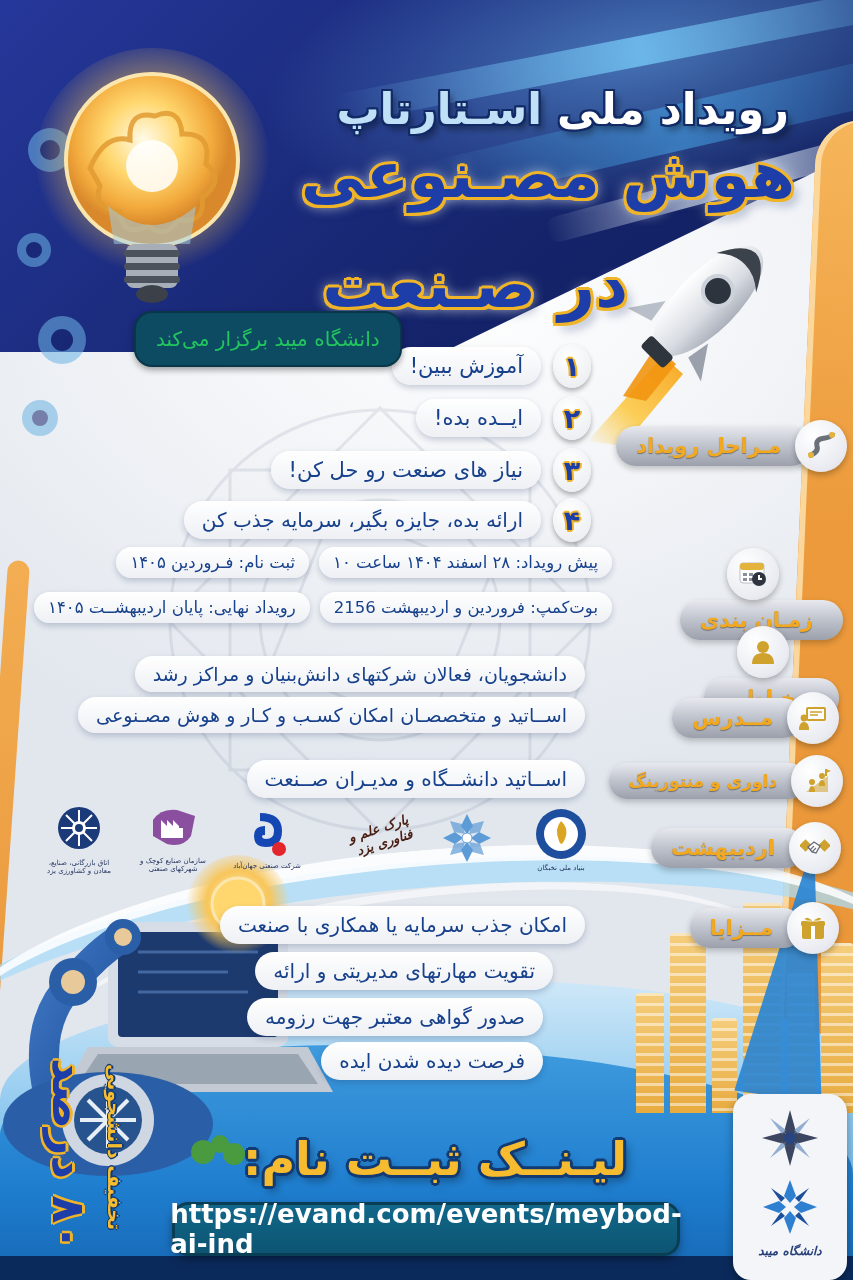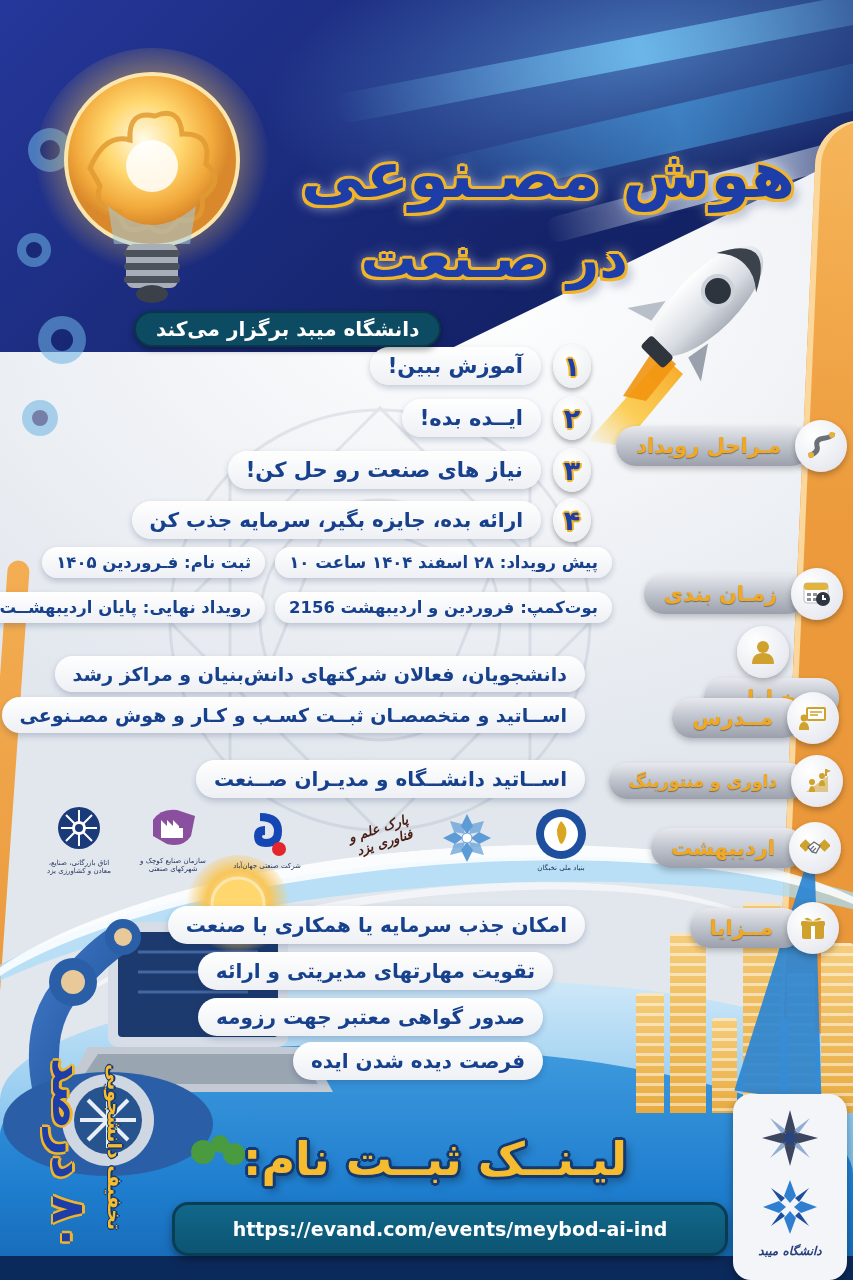--- a/index.html
+++ b/index.html
@@ -36,21 +36,21 @@
   .wr1{left:-60px;bottom:110px;width:980px;height:320px;transform:rotate(-5deg);}
   .wr2{left:-100px;bottom:60px;width:1100px;height:360px;transform:rotate(-4deg);
        border-top:26px solid rgba(170,220,248,.75);}
   .wr3{left:40px;bottom:150px;width:760px;height:240px;transform:rotate(-7deg);
        border-top:8px solid rgba(255,255,255,.55);}
   .bottom-bar{position:absolute;bottom:0;left:0;right:0;height:24px;background:#0b2a5c;z-index:3;}
   
   .watermark{position:absolute;left:110px;top:350px;z-index:1;opacity:.16;}
   
   .cpill{background:linear-gradient(180deg,#ffffff 0%,#eef0f4 100%);border-radius:22px;
-    padding:7px 18px;color:#17418c;font-weight:700;white-space:nowrap;
+    padding:7px 18px;color:#17418c;font-weight:400;white-space:nowrap;
     box-shadow:0 3px 6px rgba(20,40,90,.22);text-align:right;}
   .sec-label{position:absolute;display:flex;direction:rtl;align-items:center;z-index:6;}
   .sec-icon{width:52px;height:52px;border-radius:50%;flex:0 0 auto;z-index:2;margin-left:-16px;
     background:radial-gradient(circle at 35% 30%,#ffffff 0%,#e9ebf1 70%,#cfd3dc 100%);
     box-shadow:0 3px 6px rgba(0,0,0,.28);display:flex;align-items:center;justify-content:center;}
   .sec-pill{background:linear-gradient(180deg,#e7e9ee 0%,#c2c6cf 45%,#9ba0ac 100%);
     border-radius:26px;padding:8px 30px 8px 20px;color:#f2a81f;font-weight:800;font-size:21px;
     white-space:nowrap;text-shadow:0 1px 1px rgba(60,60,60,.55);box-shadow:0 3px 6px rgba(0,0,0,.22);}
   .step{position:absolute;display:flex;direction:rtl;align-items:center;gap:12px;z-index:6;}
   .num-badge{width:38px;height:44px;border-radius:50%;background:radial-gradient(circle at 40% 30%,#ffffff,#e8eaee);
@@ -61,44 +61,44 @@
     2px 2px #122a66,-2px 2px #122a66,2px -2px #122a66,-2px -2px #122a66,4px 5px 7px rgba(0,0,0,.45);}
   .o-gold-big{text-shadow:3px 0 #f0b429,-3px 0 #f0b429,0 3px #f0b429,0 -3px #f0b429,
     2.5px 2.5px #f0b429,-2.5px 2.5px #f0b429,2.5px -2.5px #f0b429,-2.5px -2.5px #f0b429,
     0 0 14px rgba(255,255,255,.9),6px 7px 10px rgba(40,60,120,.35);}
   
   .kicker{position:absolute;right:64px;top:84px;z-index:7;font-size:43px;font-weight:800;
     direction:rtl;color:#ffffff;}
   .kicker .blue{color:#bfe0f6;}
   .title1{position:absolute;right:58px;top:138px;z-index:7;font-size:64px;font-weight:800;
     direction:rtl;color:#1d3ea8;}
-  .title2{position:absolute;right:225px;top:225px;z-index:7;font-size:56px;font-weight:800;
+  .title2{position:absolute;right:225px;top:248px;z-index:7;font-size:64px;font-weight:800;
     direction:rtl;color:#1d3ea8;letter-spacing:2px;margin-left:28px;}
   .org-badge{position:absolute;left:134px;top:311px;z-index:7;background:#0d4b63;border:2px solid #08374a;
-    border-radius:18px;padding:4px 20px;color:#ffffff;font-weight:700;font-size:20px;direction:rtl;
+    border-radius:18px;padding:14px 20px;color:#22c55e;font-weight:400;font-size:20px;direction:rtl;
     box-shadow:0 3px 6px rgba(0,0,0,.35);}
   
   .rowflex{position:absolute;display:flex;direction:rtl;gap:10px;z-index:6;}
   .sched .cpill{font-size:16.5px;padding:6px 14px;}
   .benefit{position:absolute;z-index:6;}
   .benefit .cpill{font-size:20px;}
   
   .sponsors{position:absolute;right:253px;top:804px;display:flex;direction:rtl;align-items:center;
     gap:16px;z-index:6;}
   .logo-item{display:flex;flex-direction:column;align-items:center;width:78px;}
   .logo-cap{font-size:7px;color:#24335e;margin-top:3px;text-align:center;direction:rtl;line-height:1.2;}
   
   .reg-label{position:absolute;left:225px;top:1132px;width:420px;text-align:center;z-index:6;
     font-size:46px;font-weight:800;color:#f6bb2e;direction:rtl;
     text-shadow:3px 0 #123a73,-3px 0 #123a73,0 3px #123a73,0 -3px #123a73,
     2px 2px #123a73,-2px -2px #123a73,2px -2px #123a73,-2px 2px #123a73,4px 5px 8px rgba(0,0,0,.4);}
-  .url-btn{position:absolute;left:172px;top:1202px;width:556px;height:54px;z-index:6;
+  .url-btn{position:absolute;left:172px;top:1202px;width:508px;height:54px;z-index:6;
     background:linear-gradient(180deg,#11688a 0%,#0d5472 100%);border:3px solid #0a3e55;
     border-radius:16px;display:flex;align-items:center;justify-content:center;cursor:pointer;
-    color:#ffffff;font-size:19px;font-weight:600;direction:ltr;box-shadow:0 4px 8px rgba(0,0,0,.35);}
+    color:#ffffff;font-size:26px;font-weight:600;direction:ltr;box-shadow:0 4px 8px rgba(0,0,0,.35);}
   
   .rot{position:absolute;transform:rotate(90deg);transform-origin:top left;white-space:nowrap;z-index:6;}
   .disc-pct{left:96px;top:1058px;font-size:46px;font-weight:800;color:#1d3ea8;direction:rtl;
     text-shadow:2.5px 0 #f0b429,-2.5px 0 #f0b429,0 2.5px #f0b429,0 -2.5px #f0b429,
     2px 2px #f0b429,-2px -2px #f0b429;}
   .disc-txt{left:126px;top:1064px;font-size:19px;font-weight:800;color:#f6bb2e;direction:rtl;
     text-shadow:1.5px 0 #123a73,-1.5px 0 #123a73,0 1.5px #123a73,0 -1.5px #123a73;}
   
   .uni-card{position:absolute;left:733px;top:1094px;width:114px;height:186px;z-index:7;
     background:#f4f5f9;border-radius:18px;box-shadow:0 4px 10px rgba(0,0,0,.35);
@@ -194,20 +194,24 @@
     <g transform="translate(140,105) rotate(45)">
       <path d="M-30 30 L-52 62 L-26 54 Z" fill="#b9bfc8"></path>
       <path d="M30 30 L52 62 L26 54 Z" fill="#9aa1ac"></path>
       <ellipse cx="0" cy="0" rx="30" ry="72" fill="url(#gBody)"></ellipse>
       <path d="M-28 -40 Q0 -95 28 -40 Q15 -52 0 -52 Q-15 -52 -28 -40 Z" fill="#3c424b"></path>
       <circle cx="0" cy="-14" r="15" fill="#2d343d" stroke="#cdd2da" stroke-width="4"></circle>
       <rect x="-16" y="64" width="32" height="16" rx="4" fill="#2f353d"></rect>
     </g>
   </svg>
 
+  <div class="kicker o-navy" dir="rtl">
+    <span>رویداد ملی</span>
+    <span class="blue">اسـتارتاپ</span>
+  </div>
   <div class="title1 o-gold-big">هوش مصـنوعی</div>
   <div class="title2 o-gold-big">در صـنعت</div>
   <div class="org-badge">دانشگاه میبد برگزار می‌کند</div>
 
   <div class="step" style="right:262px;top:344px;">
     <div class="num-badge">۱</div>
     <div class="cpill" style="font-size:21px;">آموزش ببین!</div>
   </div>
   <div class="step" style="right:262px;top:396px;">
     <div class="num-badge">۲</div>
@@ -233,21 +237,21 @@
   </div>
 
   <div class="rowflex sched" style="right:241px;top:547px;">
     <div class="cpill">پیش رویداد: ۲۸ اسفند ۱۴۰۴ ساعت ۱۰</div>
     <div class="cpill">ثبت نام: فـروردین ۱۴۰۵</div>
   </div>
   <div class="rowflex sched" style="right:241px;top:592px;">
     <div class="cpill">بوت‌کمپ: فروردین و اردیبهشت 2156</div>
     <div class="cpill">رویداد نهایی: پایان اردیبهشــت ۱۴۰۵</div>
   </div>
-  <div class="sec-label" style="right:10px;top:568px;">
+  <div class="sec-label" style="right:10px;top:548px;flex-direction:column;">
     <div class="sec-icon">
       <svg width="30" height="30" viewBox="0 0 30 30">
           <rect x="2" y="4" width="24" height="20" rx="3" fill="#ffffff" stroke="#b9bec8"></rect>
           <rect x="2" y="4" width="24" height="7" rx="3" fill="#e3b33c"></rect>
           <g fill="#8a909b">
             <rect x="5" y="14" width="4" height="3"></rect>
             <rect x="11" y="14" width="4" height="3"></rect>
             <rect x="5" y="19" width="4" height="3"></rect>
             <rect x="11" y="19" width="4" height="3"></rect>
           </g>
@@ -265,21 +269,21 @@
     <div class="sec-icon">
       <svg width="28" height="28" viewBox="0 0 28 28">
           <circle cx="14" cy="9" r="6" fill="#cfa22e"></circle>
           <path d="M3 26 Q3 15 14 15 Q25 15 25 26 Z" fill="#cfa22e"></path>
         </svg>
     </div>
     <div class="sec-pill">مخـاطب</div>
   </div>
 
   <div class="benefit" style="right:268px;top:697px;">
-    <div class="cpill" style="font-size:19px;">اســاتید و متخصصـان ثبــت کسـب و کـار و هوش مصـنوعی</div>
+    <div class="cpill" style="font-size:19px;">اســاتید و متخصصـان امکان کسـب و کـار و هوش مصـنوعی</div>
   </div>
   <div class="sec-label" style="right:14px;top:692px;">
     <div class="sec-icon">
       <svg width="30" height="30" viewBox="0 0 30 30">
           <rect x="8" y="4" width="20" height="14" rx="2" fill="#cfa22e"></rect>
           <rect x="10" y="6" width="16" height="10" fill="#ffffff"></rect>
           <path d="M12 9 L24 9 M12 12 L20 12" stroke="#cfa22e" stroke-width="1.6"></path>
           <circle cx="6" cy="15" r="3.4" fill="#cfa22e"></circle>
           <path d="M1 27 Q1 19 6 19 Q11 19 11 27 Z" fill="#cfa22e"></path>
         </svg>

